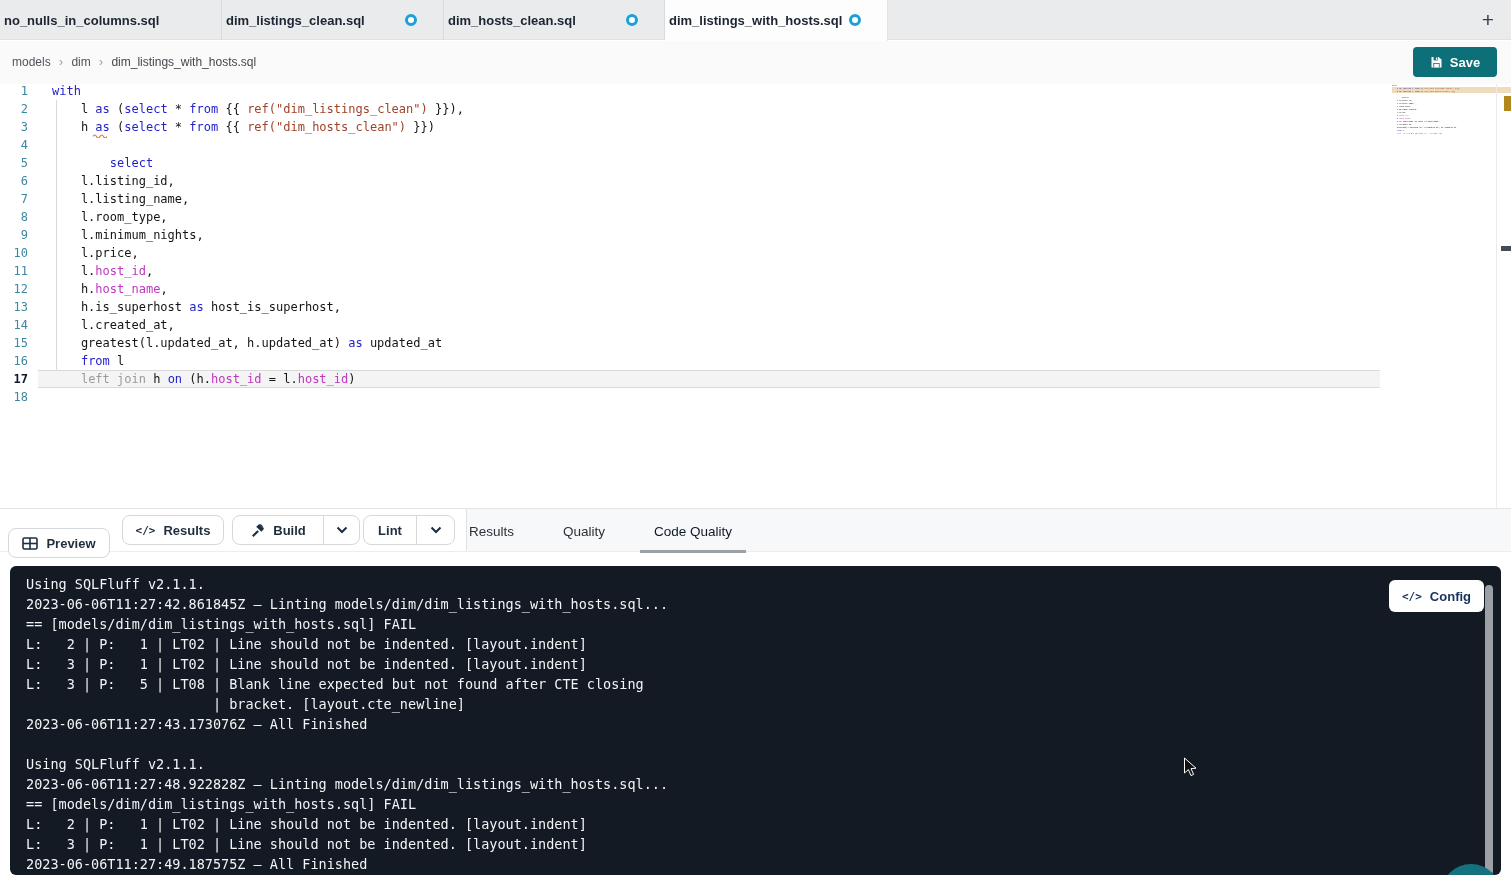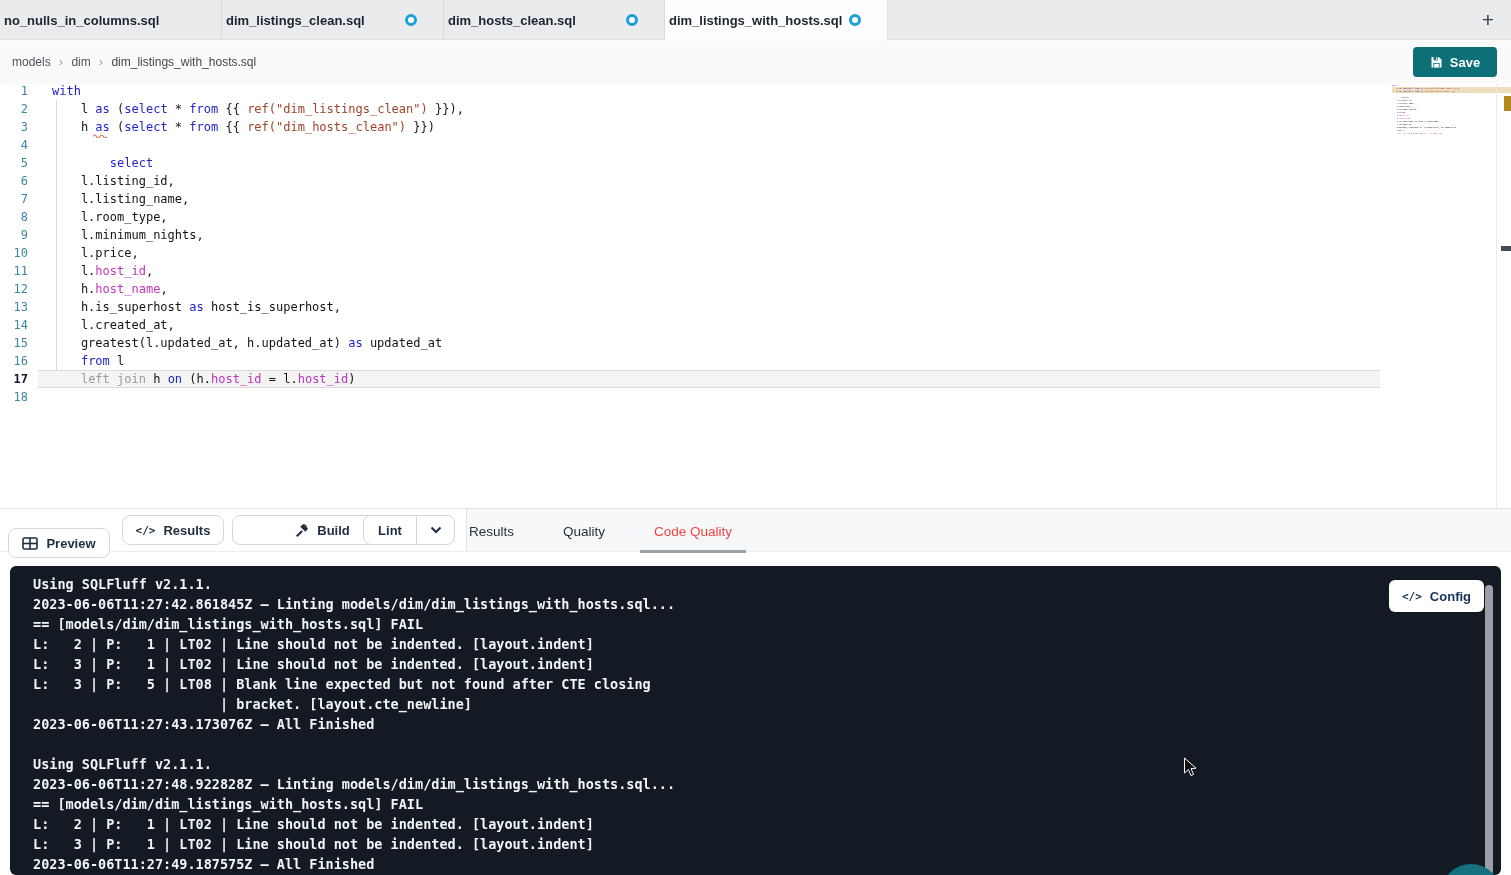--- a/index.html
+++ b/index.html
@@ -65,30 +65,30 @@
          font-size:13px; font-weight:600; color:#1e2e3e; cursor:pointer; }
   .btn .glyph { font-family:"DejaVu Sans Mono",monospace; font-size:11px; font-weight:bold; }
   .splitgroup { position:absolute; top:6px; height:30px; display:flex; border:1px solid #d4d7db;
                 border-radius:8px; background:#fff; overflow:hidden; }
   .splitmain, .splitchev { display:flex; align-items:center; justify-content:center; gap:8px;
                 font-size:13px; font-weight:600; color:#1e2e3e; background:none; border:none; cursor:pointer; }
   .splitchev { border-left:1px solid #d4d7db; }
   #btabs { position:absolute; left:455px; top:0; height:44px; display:flex; gap:21px; }
   .btab { position:relative; display:flex; align-items:center; padding:0 14px;
           font-size:13.5px; color:#2b313a; cursor:pointer; }
-  .btab.active { color:#ef4444; }
+  .btab.active { color:#0f172a; }
   .btab.active::after { content:""; position:absolute; left:0; right:0; bottom:0;
                         height:3px; background:#9BA1A7; }
 
   
   .terminal { position:absolute; left:10px; top:566px; width:1491px; height:309px;
               background:#141A23; border-radius:6px; }
-  #termlines { position:absolute; left:23px; top:8px;
+  #termlines { position:absolute; left:16px; top:8px;
                font-family:"DejaVu Sans Mono","Liberation Mono",monospace;
-               font-size:13.5px; font-weight:bold; line-height:20px; color:#F2F4F6; white-space:pre; }
+               font-size:13.5px; font-weight:normal; line-height:20px; color:#F2F4F6; white-space:pre; }
   .configbtn { position:absolute; right:17px; top:14px; width:95px; height:32px;
                background:#fff; border:none; border-radius:6px; display:flex; align-items:center;
                justify-content:center; gap:8px; font-size:13px; font-weight:600; color:#16325a; cursor:pointer; }
   .configbtn .glyph { font-family:"DejaVu Sans Mono",monospace; font-size:11px; font-weight:bold; }
   .term-scrollthumb { position:absolute; right:8px; top:19px; width:8px; height:290px;
                       background:#9AA0A6; border-radius:4px; }
   .chatbubble { position:absolute; left:1441px; top:864px; width:60px; height:60px;
                 border-radius:50%; background:#15717E; }
 
   .cursor { position:absolute; left:1183px; top:757px; z-index:50; }
@@ -181,21 +181,21 @@
         <line x1="1" y1="6.5" x2="15" y2="6.5" stroke="#1e2e3e" stroke-width="1.6"></line>
       </svg>
     <span>Preview</span>
   </button>
 
   <button class="btn" style="left:122px; width:102px;">
     <span class="glyph">&lt;/&gt;</span>
     <span>Results</span>
   </button>
 
-  <div class="splitgroup" style="left:232px;padding-left:44px;">
+  <div class="splitgroup" style="left:232px;">
     <button class="splitmain" style="width:90px;">
       <svg width="15" height="15" viewBox="0 0 15 15">
           <path d="M2 12.6 L7.4 7.2 L8.9 8.7 L3.5 14.1 Z" fill="#1e2e3e"></path>
           <path d="M6.2 3.8 L9.3 1 L14 5.7 L11.4 8.8 Z" fill="#1e2e3e"></path>
           <path d="M9.3 1 L11.8 1.8 L14 5.7 Z" fill="#1e2e3e"></path>
         </svg>
       <span>Build</span>
     </button>
     <button class="splitchev" style="width:36px;">
       <svg width="12" height="8">

